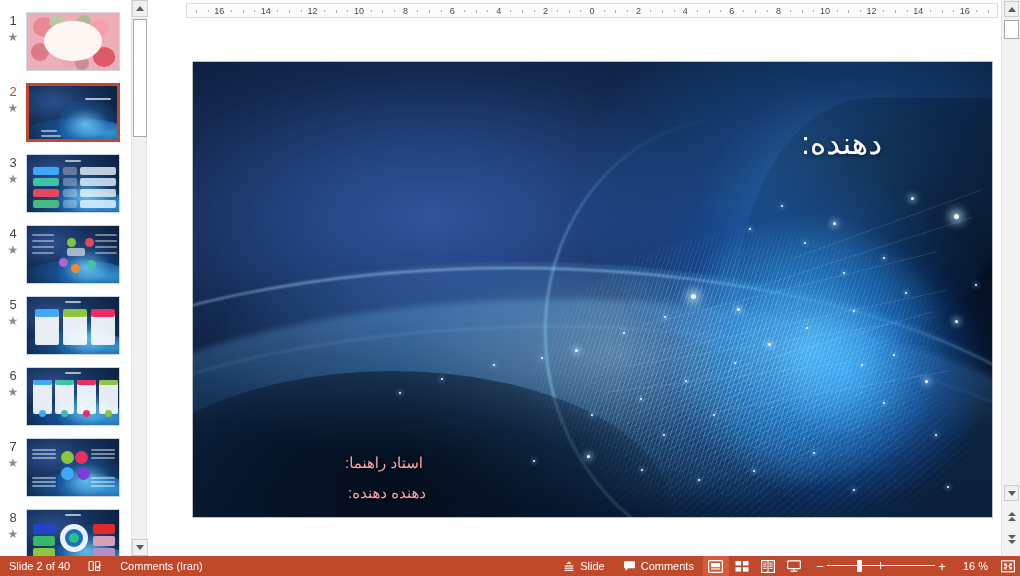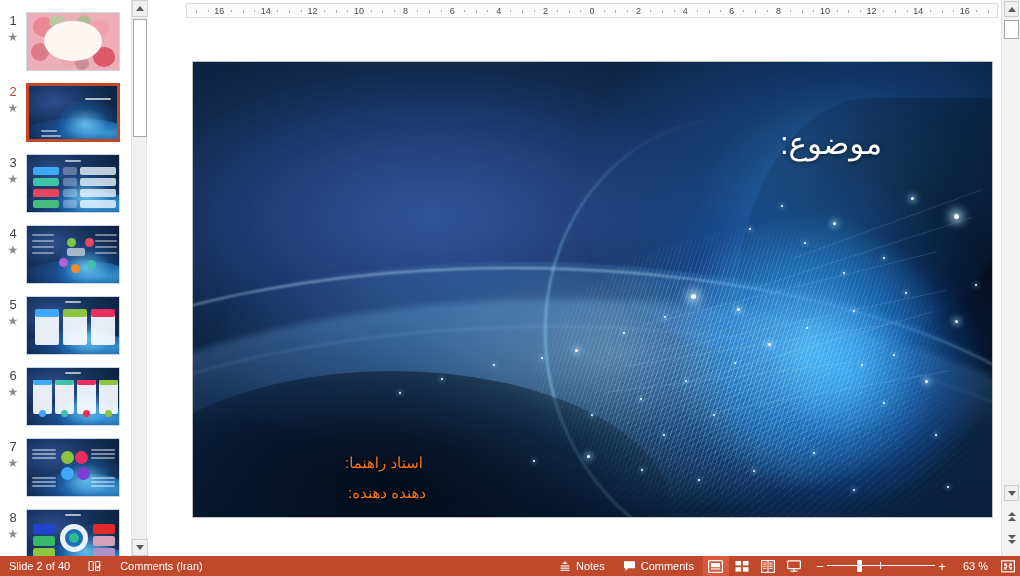--- a/index.html
+++ b/index.html
@@ -228,21 +228,21 @@
   .dot.sm { box-shadow:0 0 4px 1px rgba(150,215,255,.6); }
 
   
   #slide-title{
     position:absolute; right:110px; top:63px;
     color:#ffffff; font-size:31px; direction:rtl;
     text-shadow:0 1px 4px rgba(0,0,0,.5);
     letter-spacing:.5px;
   }
   .slide-sub{
-    position:absolute; color:#f97316; font-size:15px; direction:rtl;
+    position:absolute; color:#fca5a5; font-size:15px; direction:rtl;
     text-shadow:0 1px 3px rgba(0,0,0,.6);
   }
   #sub-1{ left:152px; top:392px; }
   #sub-2{ left:155px; top:422px; }
 
   
   #right-scroll{
     position:absolute; left:1001px; top:0; width:19px; height:556px;
     background:#f2f2f2; border-left:1px solid #e2e2e2;
   }
@@ -647,21 +647,21 @@
           <div class="thinline" style="left: 452px; top: 262px; width: 300px; transform: rotate(-14deg); opacity: 0.3;"></div>
           <div class="thinline" style="left: 470px; top: 288px; width: 290px; transform: rotate(-12deg); opacity: 0.3;"></div>
           <div class="thinline" style="left: 500px; top: 318px; width: 250px; transform: rotate(-16deg); opacity: 0.3;"></div>
           <div class="thinline" style="left: 520px; top: 350px; width: 240px; transform: rotate(-10deg); opacity: 0.3;"></div>
           <div class="thinline" style="left: 560px; top: 226px; width: 230px; transform: rotate(-18deg); opacity: 0.3;"></div>
           <div class="thinline" style="left: 600px; top: 196px; width: 200px; transform: rotate(-20deg); opacity: 0.3;"></div>
           <div class="thinline" style="left: 430px; top: 304px; width: 270px; transform: rotate(-9deg); opacity: 0.3;"></div>
           <div class="thinline" style="left: 412px; top: 330px; width: 250px; transform: rotate(-7deg); opacity: 0.3;"></div>
         </div>
 
-      <div id="slide-title">موضوع:</div>
+      <div id="slide-title">دهنده:</div>
       <div id="sub-1" class="slide-sub">استاد راهنما:</div>
       <div id="sub-2" class="slide-sub">دهنده دهنده:</div>
     </div>
   </div>
 
   <div id="right-scroll">
     <div class="rsb-btn" style="top:1px;">
       <span class="sb-arrow arrow-up"></span>
     </div>
     <div id="rsb-thumb"></div>
@@ -702,21 +702,21 @@
 
     <div class="st-spacer"></div>
 
     <div class="st-item clickable">
       <svg width="12" height="12" viewBox="0 0 12 12">
         <path d="M6 1.2L8.6 4H3.4z" fill="#fff"></path>
         <rect x="1.6" y="5.4" width="8.8" height="1.1" fill="#fff"></rect>
         <rect x="1.6" y="7.6" width="8.8" height="1.1" fill="#fff"></rect>
         <rect x="1.6" y="9.8" width="8.8" height="1.1" fill="#fff"></rect>
       </svg>
-      <span>Notes</span>
+      <span>Slide</span>
     </div>
 
     <div class="st-item clickable">
       <svg width="13" height="12" viewBox="0 0 13 12">
         <path d="M1 1.2h11v7.1H5.1L2.6 10.9V8.3H1z" fill="#fff"></path>
       </svg>
       <span>Comments</span>
     </div>
 
     <div class="view-btn active">
@@ -764,21 +764,21 @@
     <div class="zoom-wrap">
       <span class="zoom-sign">−</span>
       <span class="zoom-track">
         <span class="zoom-tick"></span>
         <span class="zoom-handle"></span>
       </span>
       <span class="zoom-sign">+</span>
     </div>
 
     <div class="st-item clickable zoom-pct">
-      <span>63 %</span>
+      <span>16 %</span>
     </div>
 
     <div class="fit-btn">
       <svg width="14" height="13" viewBox="0 0 14 13">
         <rect x="0.6" y="0.8" width="12.8" height="11" fill="none" stroke="#fff" stroke-width="1.2"></rect>
         <path d="M3.2 3.2h3l-1.1 1.1 1.5 1.5-.9.9-1.5-1.5L3.2 6.3z" fill="#fff"></path>
         <path d="M10.8 3.2h-3l1.1 1.1-1.5 1.5.9.9 1.5-1.5 1 1.1z" fill="#fff"></path>
         <path d="M3.2 9.4h3l-1.1-1.1 1.5-1.5-.9-.9-1.5 1.5-1-1.1z" fill="#fff"></path>
         <path d="M10.8 9.4h-3l1.1-1.1-1.5-1.5.9-.9 1.5 1.5 1-1.1z" fill="#fff"></path>
       </svg>

